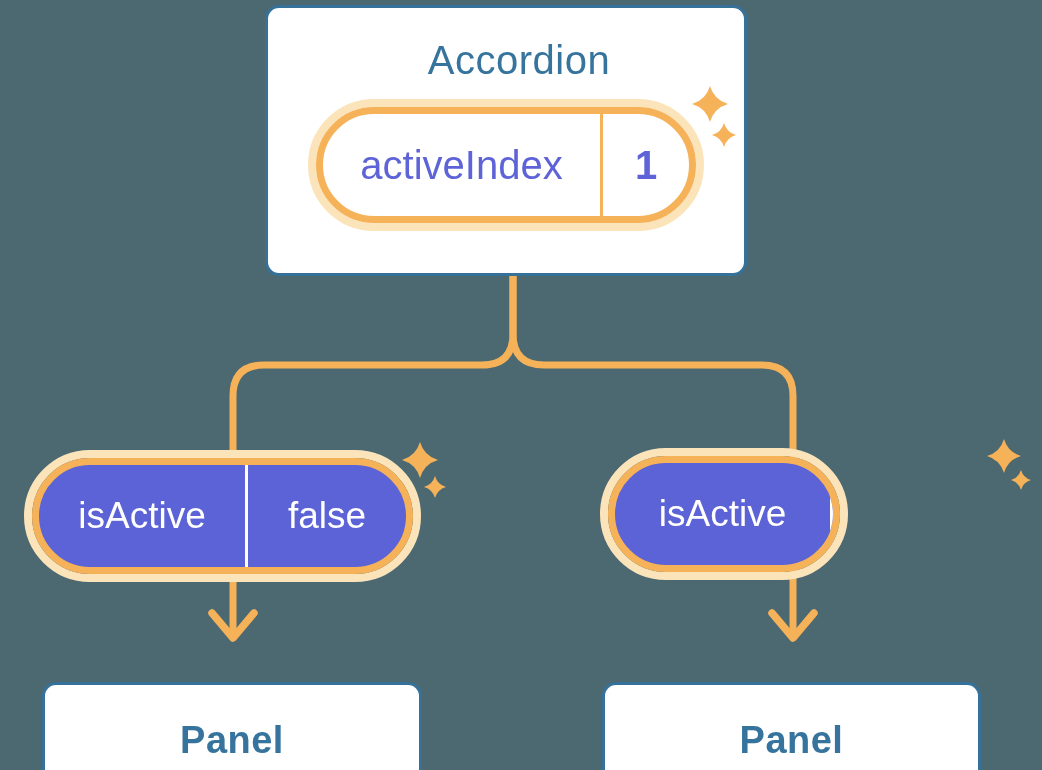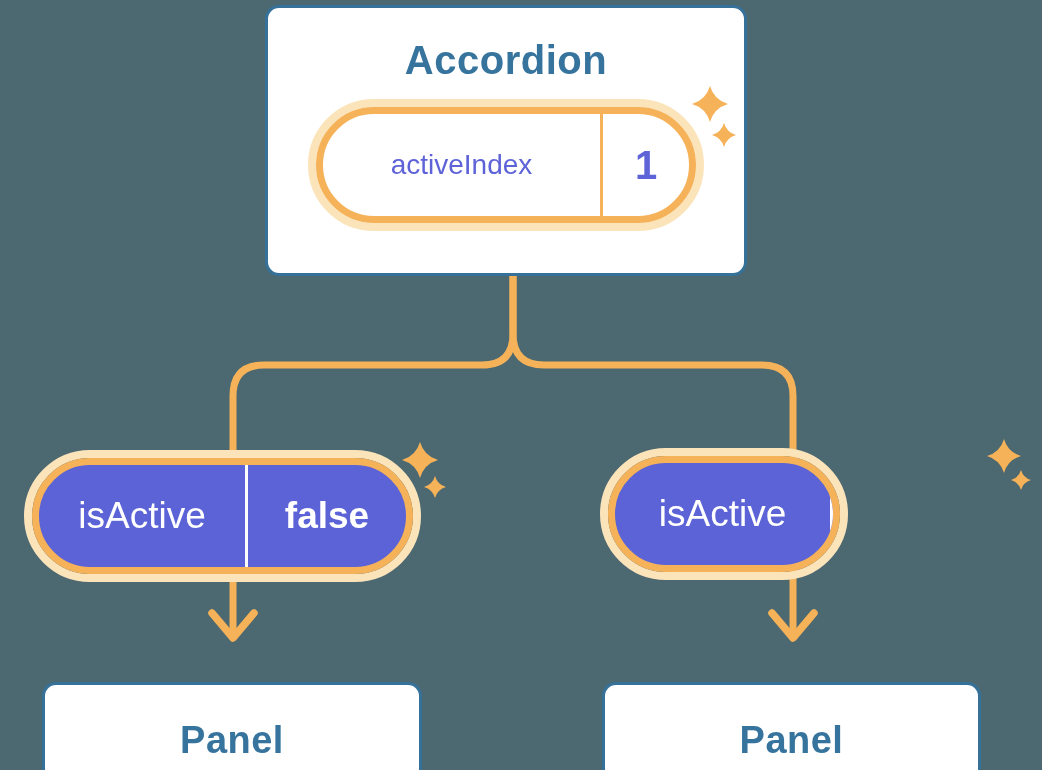--- a/index.html
+++ b/index.html
@@ -16,21 +16,21 @@
   }
   #stage svg.connectors{position:absolute;left:0;top:0;z-index:1;}
   .card{
     position:absolute;background:var(--card-bg);
     border:3px solid var(--blue-border);border-radius:14px;
     box-sizing:border-box;z-index:2;
   }
   .root-card{left:265px;top:5px;width:482px;height:271px;}
   .card-title{
     position:absolute;left:0;top:30px;width:100%;text-align:center;
-    font-size:40px;font-weight:700;color:var(--blue-text);letter-spacing:.5px;
+    font-size:40px;font-weight:400;color:var(--blue-text);letter-spacing:.5px;padding-left:13px;
   }
   .panel-card{display:flex;align-items:center;justify-content:center;margin-top:37px;}
   .panel-left{left:42px;top:645px;width:380px;height:117px;}
   .panel-right{left:602px;top:645px;width:379px;height:117px;}
   .panel-title{font-size:38px;font-weight:600;color:var(--blue-text);letter-spacing:.5px;}
 
   .pill{
     position:absolute;z-index:3;box-sizing:border-box;
     border:8px solid var(--amber-halo);border-radius:999px;
   }
@@ -38,28 +38,28 @@
     border:7px solid var(--amber);border-radius:999px;
     display:flex;align-items:stretch;overflow:hidden;height:102px;
   }
   .pill-label,.pill-value{
     display:flex;align-items:center;justify-content:center;
     box-sizing:border-box;white-space:nowrap;
   }
   .pill-divider{flex:none;}
   .state-pill{left:308px;top:99px;}
   .state-pill .pill-ring{background:var(--card-bg);}
-  .state-pill .pill-label{width:277px;font-size:28px;color:var(--purple-text);}
+  .state-pill .pill-label{width:277px;font-size:40px;color:var(--purple-text);}
   .state-pill .pill-divider{width:3px;background:var(--amber);}
   .state-pill .pill-value{width:86px;font-size:40px;font-weight:700;color:var(--purple-text);}
 
   .prop-pill .pill-ring{background:var(--purple);text-align:center;}
   .prop-pill .pill-label{font-size:37px;color:var(--white-text);}
   .prop-pill .pill-divider{width:3px;background:var(--white-text);}
-  .prop-pill .pill-value{font-size:37px;font-weight:700;color:var(--white-text);}
+  .prop-pill .pill-value{font-size:37px;font-weight:400;color:var(--white-text);}
   .prop-pill-left{left:24px;top:450px;}
   .prop-pill-left .pill-label{width:206px;}
   .prop-pill-left .pill-value{width:158px;}
   .prop-pill-right{left:600px;top:448px;}
   .prop-pill-right .pill-label{width:215px;}
   .prop-pill-right .pill-value{width:129px;}
 
   .sparkle{position:absolute;z-index:4;}
   .sparkle path{fill:var(--amber);}
   .sp-card-big{left:692px;top:86px;width:36px;height:36px;}

